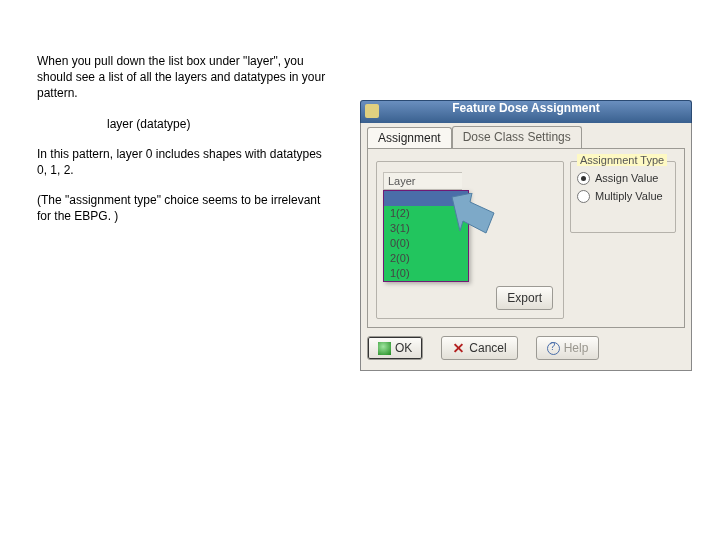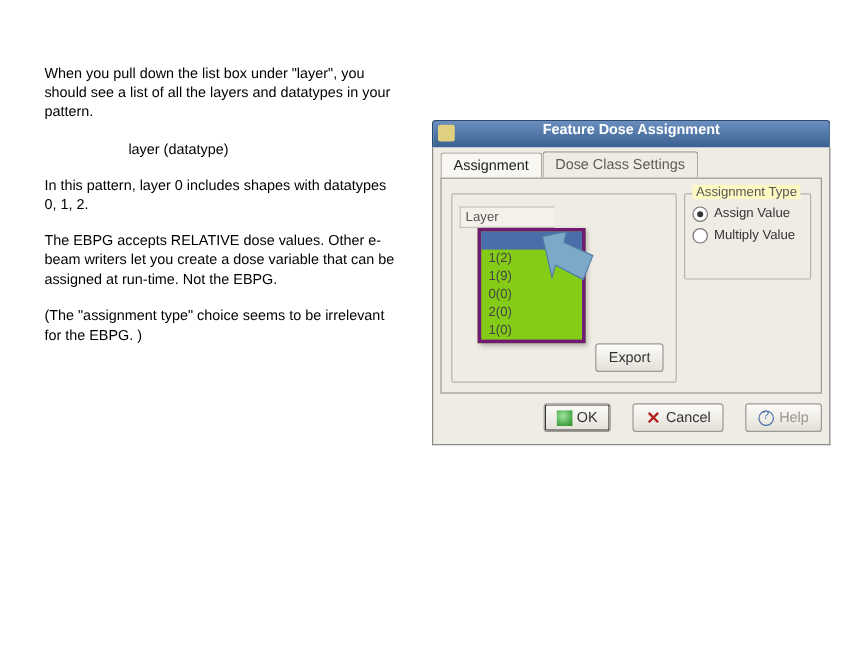--- a/index.html
+++ b/index.html
@@ -16,28 +16,28 @@
   .tab.active{background:#f9f7f2;color:#222;position:relative;top:1px}
   .tabpanel{border:1px solid #9c9a94;background:#efece5;height:178px;position:relative}
   .group{position:absolute;border:1px solid #b5b2ab;border-radius:2px}
   .group .legend{position:absolute;top:-8px;left:6px;background:#fef9c3;padding:0 3px;font-size:11px;color:#555}
   .group.left{left:8px;top:12px;width:186px;height:156px}
   .group.right{left:202px;top:12px;width:104px;height:70px}
   .listhdr{position:absolute;top:10px;left:6px;right:23px;height:18px;display:flex;font-size:11px;color:#555}
   .listhdr div{border:1px solid #c4c1ba;background:#f3f1ea;height:16px;line-height:16px;padding:0 4px}
   .listhdr .c1{width:70px;border-right:none}
   .listhdr .c2{flex:1}
-  .dropdown{position:absolute;top:28px;left:21px;width:84px;border:3px solid #701a75;background:#84cc16;box-shadow:2px 2px 4px rgba(0,0,0,0.25)}
+  .dropdown{position:absolute;top:28px;left:6px;width:84px;border:1px solid #701a75;background:#22c55e;box-shadow:2px 2px 4px rgba(0,0,0,0.25)}
   .dropdown .selrow{height:15px;background:#4a6ea9}
   .dropdown .row{height:15px;line-height:15px;padding:0 6px;font-size:11px;color:#444}
   .exportbtn{position:absolute;right:10px;bottom:8px}
   .radio-row{display:flex;align-items:flex-start;height:18px;padding-left:6px;font-size:11px;color:#333}
   .radio{width:11px;height:11px;border:1px solid #777;border-radius:50%;background:#fff;margin-right:5px;display:inline-flex;align-items:center;justify-content:center}
   .radio.on::after{content:"";width:5px;height:5px;border-radius:50%;background:#333}
-  .btnrow{display:flex;justify-content:flex-end;gap:18px;padding:8px 0 4px 0}
+  .btnrow{display:flex;justify-content:flex-start;gap:18px;padding:8px 0 4px 0}
   .btn{display:inline-flex;align-items:center;gap:4px;height:22px;padding:0 10px;border:1px solid #9c9a94;border-radius:3px;background:linear-gradient(#fdfcf9,#e3e0d8);font-size:12px;color:#333}
   .btn.disabled{color:#9a978f}
   .btn.default{box-shadow:0 0 0 1px #333 inset}
   .ic{width:13px;height:13px;display:inline-block}
   .ic-ok{background:radial-gradient(circle at 40% 35%,#9fe49f,#1e8a1e)}
   .ic-x{position:relative}
   .ic-x::before,.ic-x::after{content:"";position:absolute;left:1px;top:5px;width:11px;height:2px;background:#b32020}
   .ic-x::before{transform:rotate(45deg)}
   .ic-x::after{transform:rotate(-45deg)}
   .ic-help{border:1px solid #4a6ea9;border-radius:50%;box-sizing:border-box;position:relative}
@@ -45,21 +45,20 @@
   .arrow{position:absolute;left:448px;top:193px;pointer-events:none}
 </style>
 </head>
 <body>
 
 <div class="page">
   <div class="text-col">
     <p>When you pull down the list box under "layer", you should see a list of all the layers and datatypes in your pattern.</p>
     <p class="indent">layer (datatype)</p>
     <p>In this pattern, layer 0 includes shapes with datatypes 0, 1, 2.</p>
-    <p>The EBPG accepts RELATIVE dose values.  Other e-beam writers let you create a dose variable that can be assigned at run-time.  Not the EBPG.</p>
     <p>(The "assignment type" choice seems to be irrelevant for the EBPG. )</p>
   </div>
 
   <div class="app">
     <div class="titlebar">
       <span class="tbicon"></span>
       <span>Feature Dose Assignment</span>
     </div>
     <div class="winbody">
       <div class="tabs">
@@ -67,21 +66,21 @@
         <div class="tab"><span>Dose Class Settings</span></div>
       </div>
       <div class="tabpanel">
         <div class="group left">
           <div class="listhdr">
             <div class="c1"><span>Layer</span></div>
           </div>
           <div class="dropdown">
             <div class="selrow"></div>
             <div class="row">1(2)</div>
-            <div class="row">1(9)</div>
+            <div class="row">3(1)</div>
             <div class="row">0(0)</div>
             <div class="row">2(0)</div>
             <div class="row">1(0)</div>
           </div>
           <div class="exportbtn">
             <div class="btn">
                 <span>Export</span>
               </div>
           </div>
         </div>

